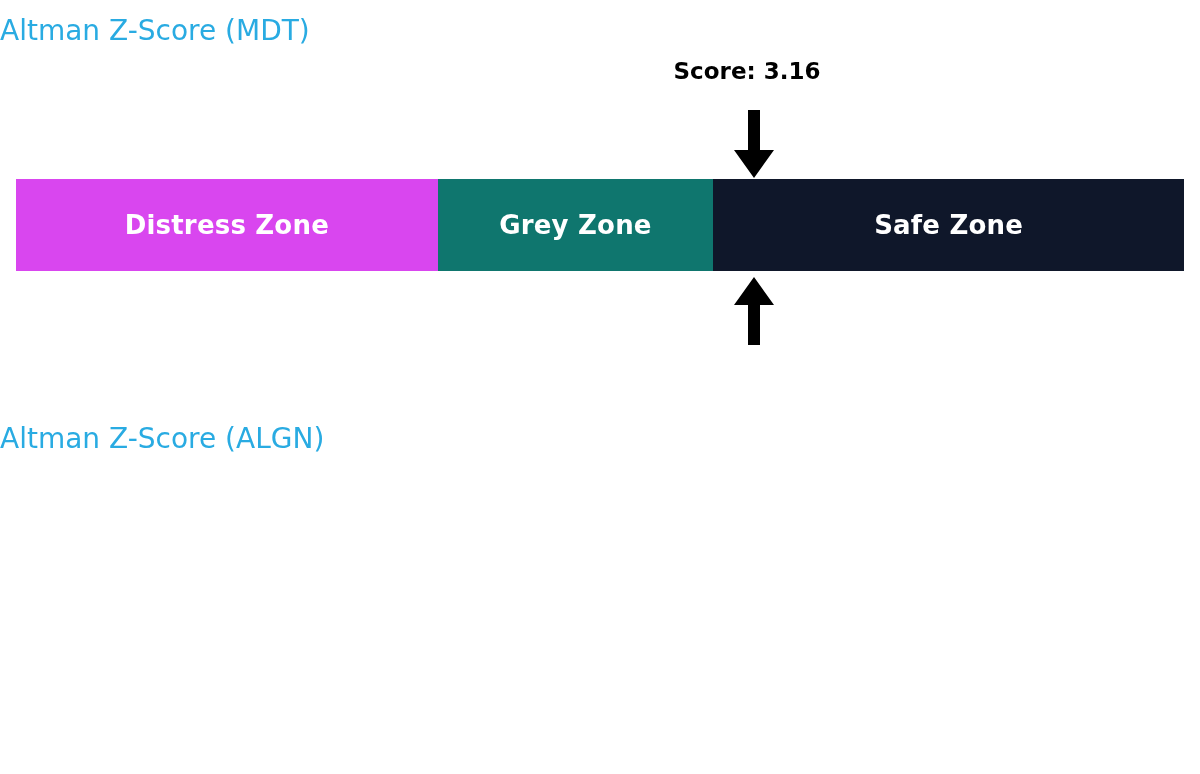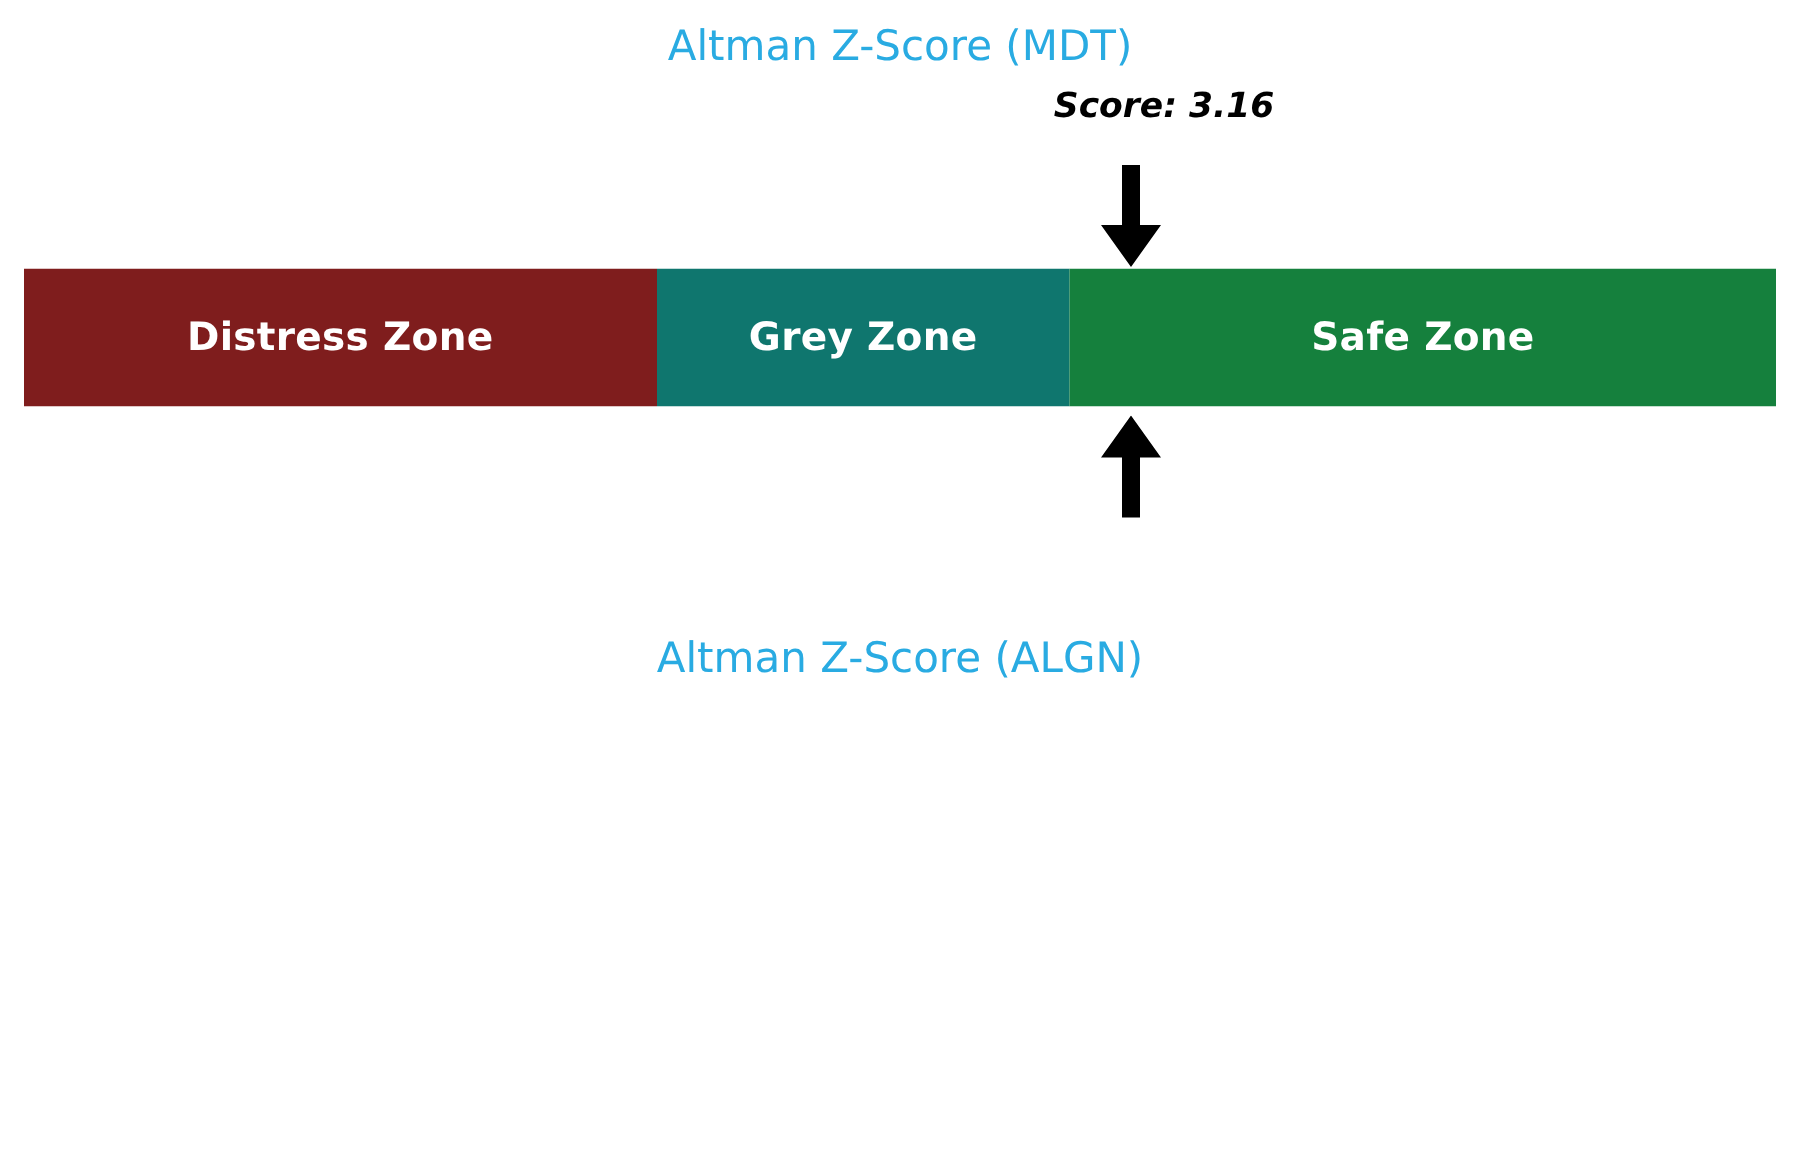--- a/index.html
+++ b/index.html
@@ -18,21 +18,21 @@
   .panel {
     position: absolute;
     left: 0;
     width: 1200px;
   }
 
   .chart-title {
     position: absolute;
     left: 0;
     width: 1200px;
-    text-align: center;
+    text-align: left;
     font-family: "DejaVu Sans", sans-serif;
     font-size: 28px;
     font-weight: 400;
     color: #29abe2;
     letter-spacing: 0px;
     white-space: nowrap;
   }
 
   .score-label {
     position: absolute;
@@ -76,36 +76,36 @@
 
   .arrow svg { display: block; }
 </style>
 </head>
 <body>
 
 <div class="panel" style="top:0; height:380px;">
 
   <div class="chart-title" style="top:14px;">Altman Z-Score (MDT)</div>
 
-  <div class="score-label" style="left:776px; top:58px;font-style:italic;">Score: 3.16</div>
+  <div class="score-label" style="left:747px; top:58px;">Score: 3.16</div>
 
   <div class="arrow" style="left:754px; top:110px;">
     <svg width="44" height="69" viewBox="0 0 44 69" xmlns="http://www.w3.org/2000/svg">
       <path d="M16 0 H28 V40 H42 L22 68 L2 40 H16 Z" fill="#000000"></path>
     </svg>
   </div>
 
   <div class="zone-bar" style="left:16px; top:179px; width:1168px; height:92px;">
-    <div class="zone" style="width:36.1%; background:#7f1d1d;">
+    <div class="zone" style="width:36.1%; background:#d946ef;">
       <span class="zone-label">Distress Zone</span>
     </div>
     <div class="zone" style="width:23.6%; background:#0f766e;">
       <span class="zone-label">Grey Zone</span>
     </div>
-    <div class="zone" style="width:40.3%; background:#15803d;">
+    <div class="zone" style="width:40.3%; background:#0f172a;">
       <span class="zone-label">Safe Zone</span>
     </div>
   </div>
 
   <div class="arrow" style="left:754px; top:277px;">
     <svg width="44" height="69" viewBox="0 0 44 69" xmlns="http://www.w3.org/2000/svg">
       <path d="M22 0 L42 28 H28 V68 H16 V28 H2 Z" fill="#000000"></path>
     </svg>
   </div>
 

